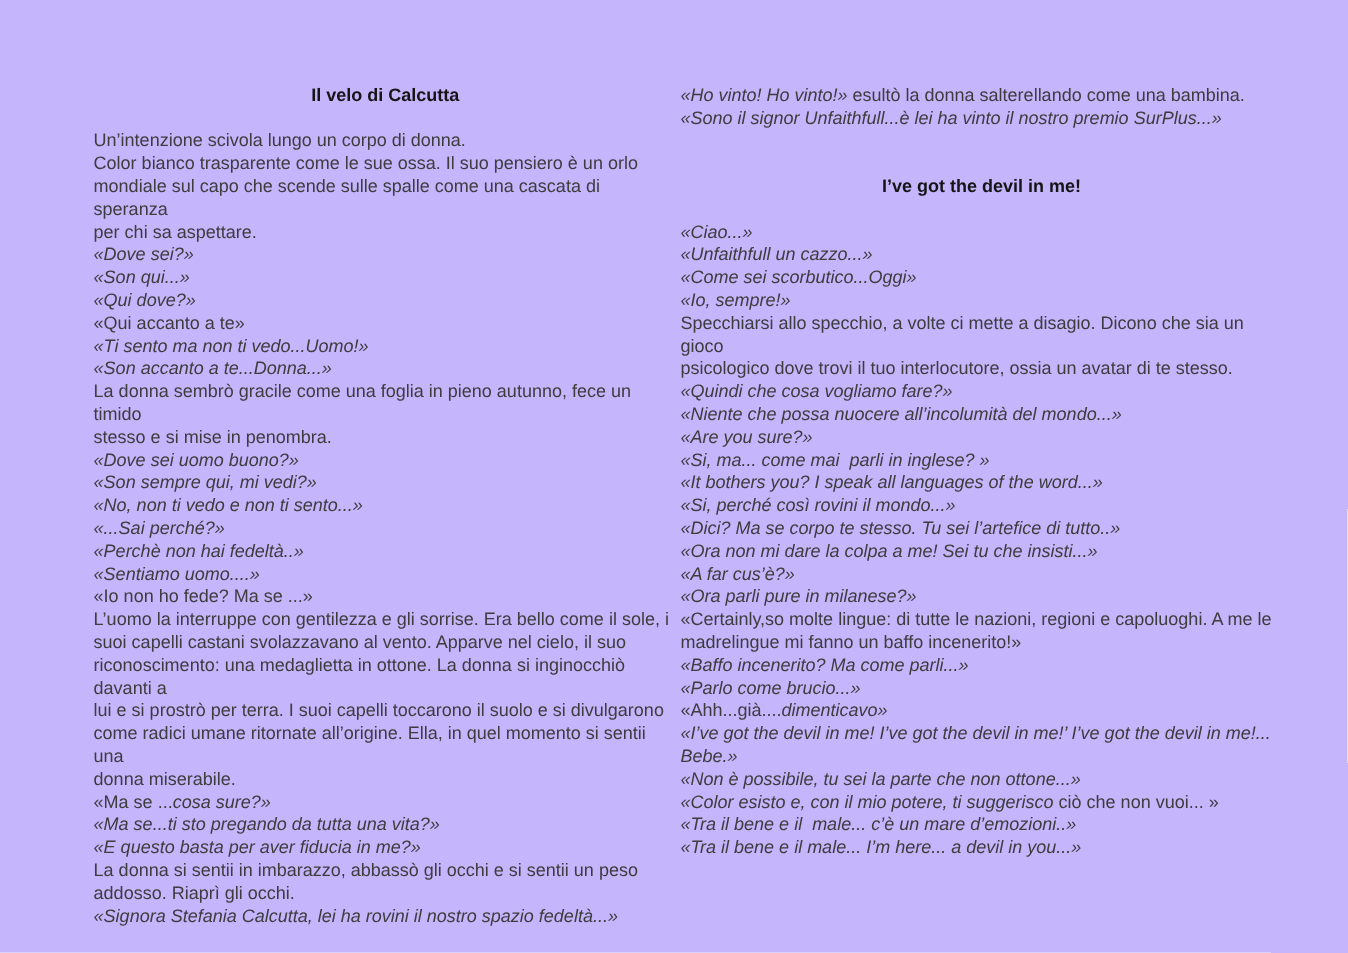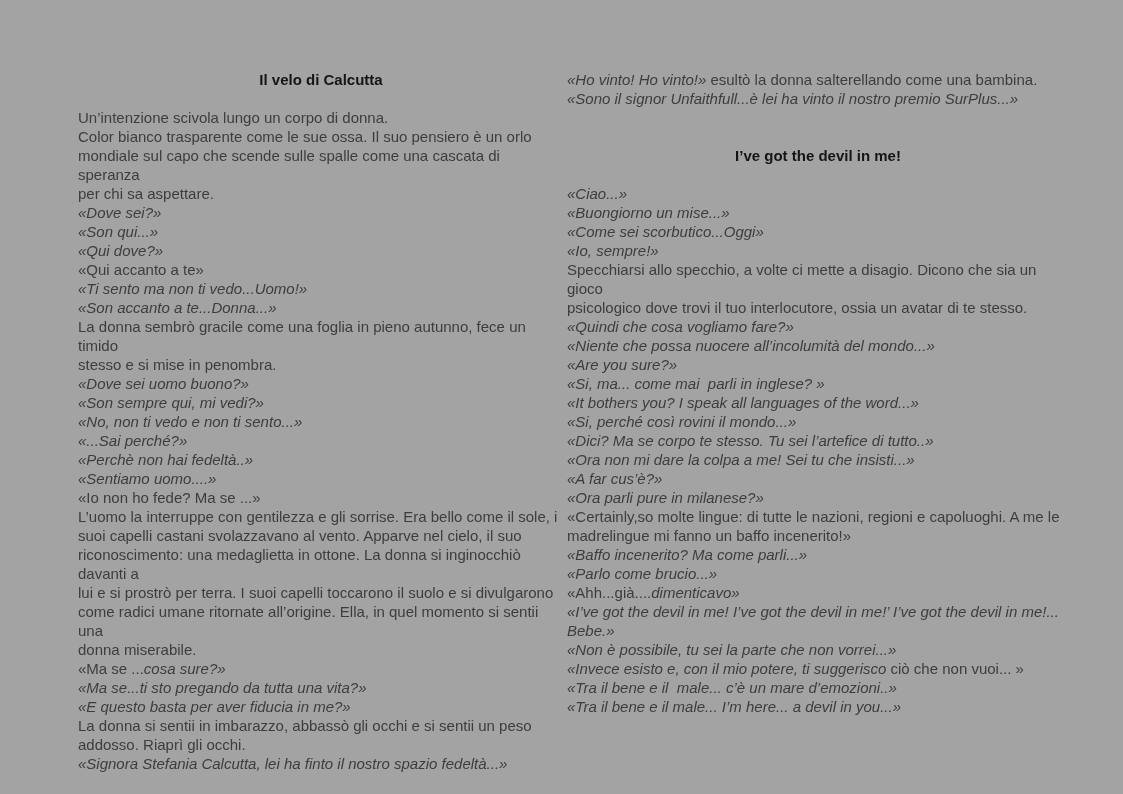--- a/index.html
+++ b/index.html
@@ -4,21 +4,21 @@
 <style>
   html, body {
     margin: 0;
     padding: 0;
     background: #ffffff;
   }
   #page {
     position: relative;
     width: 1123px;
     height: 794px;
-    background: #a3a3a3;
+    background: #c4b5fd;
     overflow: hidden;
     font-family: "Liberation Sans", sans-serif;
     font-size: 15px;
     line-height: 19px;
     color: #3d3d3d;
   }
   .column {
     position: absolute;
     top: 70px;
   }
@@ -68,31 +68,31 @@
 suoi capelli castani svolazzavano al vento. Apparve nel cielo, il suo
 riconoscimento: una medaglietta in ottone. La donna si inginocchiò davanti a
 lui e si prostrò per terra. I suoi capelli toccarono il suolo e si divulgarono
 come radici umane ritornate all’origine. Ella, in quel momento si sentii una
 donna miserabile.</span></div>
       <div class="line"><span class="rg">«Ma se ...</span><span class="it">cosa sure?»</span></div>
       <div class="line"><span class="it">«Ma se...ti sto pregando da tutta una vita?»</span></div>
       <div class="line"><span class="it">«E questo basta per aver fiducia in me?»</span></div>
       <div class="line"><span class="rg">La donna si sentii in imbarazzo, abbassò gli occhi e si sentii un peso
 addosso. Riaprì gli occhi.</span></div>
-      <div class="line"><span class="it">«Signora Stefania Calcutta, lei ha finto il nostro spazio fedeltà...»</span></div>
+      <div class="line"><span class="it">«Signora Stefania Calcutta, lei ha rovini il nostro spazio fedeltà...»</span></div>
     </div>
   <div class="column right">
       <div class="line"><span class="it">«Ho vinto! Ho vinto!»</span><span class="rg"> esultò la donna salterellando come una bambina.</span></div>
       <div class="line"><span class="it">«Sono il signor Unfaithfull...è lei ha vinto il nostro premio SurPlus...»</span></div>
       <div class="spacer"></div>
       <div class="spacer"></div>
       <div class="heading">I’ve got the devil in me!</div>
       <div class="spacer"></div>
       <div class="line"><span class="it">«Ciao...»</span></div>
-      <div class="line"><span class="it">«Buongiorno un mise...»</span></div>
+      <div class="line"><span class="it">«Unfaithfull un cazzo...»</span></div>
       <div class="line"><span class="it">«Come sei scorbutico...Oggi»</span></div>
       <div class="line"><span class="it">«Io, sempre!»</span></div>
       <div class="line"><span class="rg">Specchiarsi allo specchio, a volte ci mette a disagio. Dicono che sia un gioco
 psicologico dove trovi il tuo interlocutore, ossia un avatar di te stesso.</span></div>
       <div class="line"><span class="it">«Quindi che cosa vogliamo fare?»</span></div>
       <div class="line"><span class="it">«Niente che possa nuocere all’incolumità del mondo...»</span></div>
       <div class="line"><span class="it">«Are you sure?»</span></div>
       <div class="line"><span class="it">«Si, ma... come mai  parli in inglese? »</span></div>
       <div class="line"><span class="it">«It bothers you? I speak all languages of the word...»</span></div>
       <div class="line"><span class="it">«Si, perché così rovini il mondo...»</span></div>
@@ -100,18 +100,18 @@
       <div class="line"><span class="it">«Ora non mi dare la colpa a me! Sei tu che insisti...»</span></div>
       <div class="line"><span class="it">«A far cus’è?»</span></div>
       <div class="line"><span class="it">«Ora parli pure in milanese?»</span></div>
       <div class="line"><span class="rg">«Certainly,so molte lingue: di tutte le nazioni, regioni e capoluoghi. A me le
 madrelingue mi fanno un baffo incenerito!»</span></div>
       <div class="line"><span class="it">«Baffo incenerito? Ma come parli...»</span></div>
       <div class="line"><span class="it">«Parlo come brucio...»</span></div>
       <div class="line"><span class="rg">«Ahh...già....</span><span class="it">dimenticavo»</span></div>
       <div class="line"><span class="it">«I’ve got the devil in me! I’ve got the devil in me!’ I’ve got the devil in me!...
 Bebe.»</span></div>
-      <div class="line"><span class="it">«Non è possibile, tu sei la parte che non vorrei...»</span></div>
-      <div class="line"><span class="it">«Invece esisto e, con il mio potere, ti suggerisco </span><span class="rg">ciò che non vuoi... »</span></div>
+      <div class="line"><span class="it">«Non è possibile, tu sei la parte che non ottone...»</span></div>
+      <div class="line"><span class="it">«Color esisto e, con il mio potere, ti suggerisco </span><span class="rg">ciò che non vuoi... »</span></div>
       <div class="line"><span class="it">«Tra il bene e il  male... c’è un mare d’emozioni..»</span></div>
       <div class="line"><span class="it">«Tra il bene e il male... I’m here... a devil in you...»</span></div>
     </div>
 </div>
 
 </body></html>

